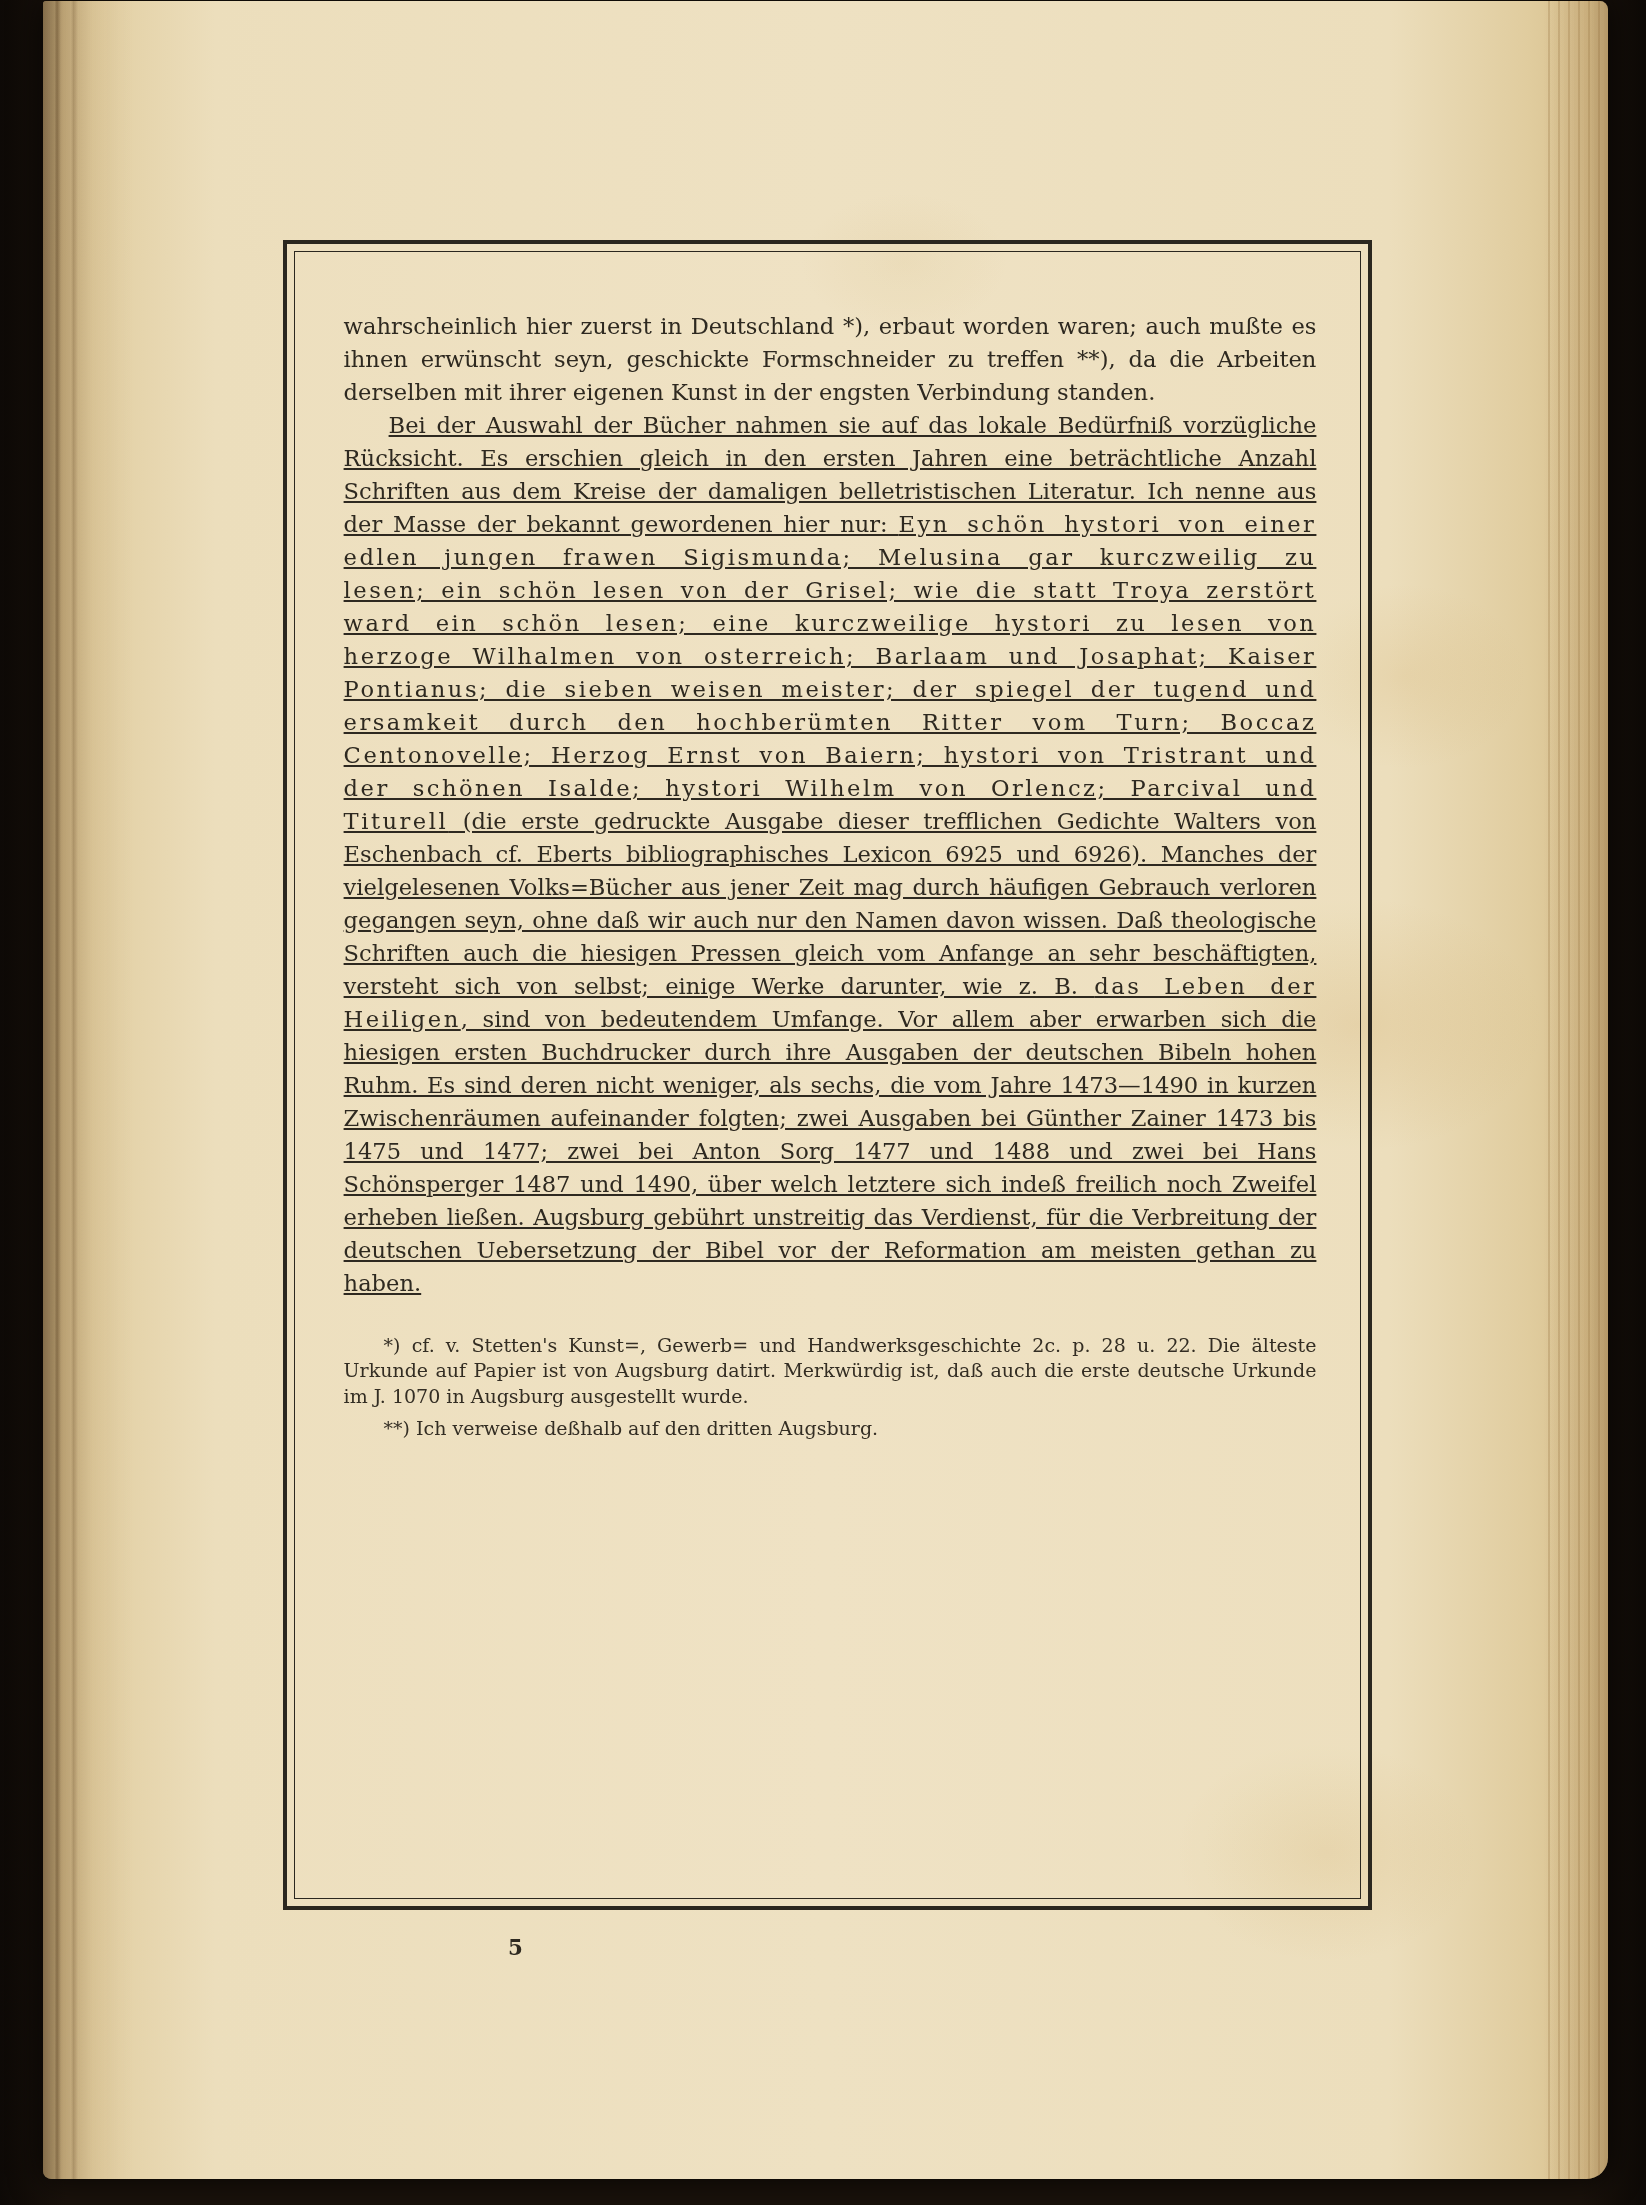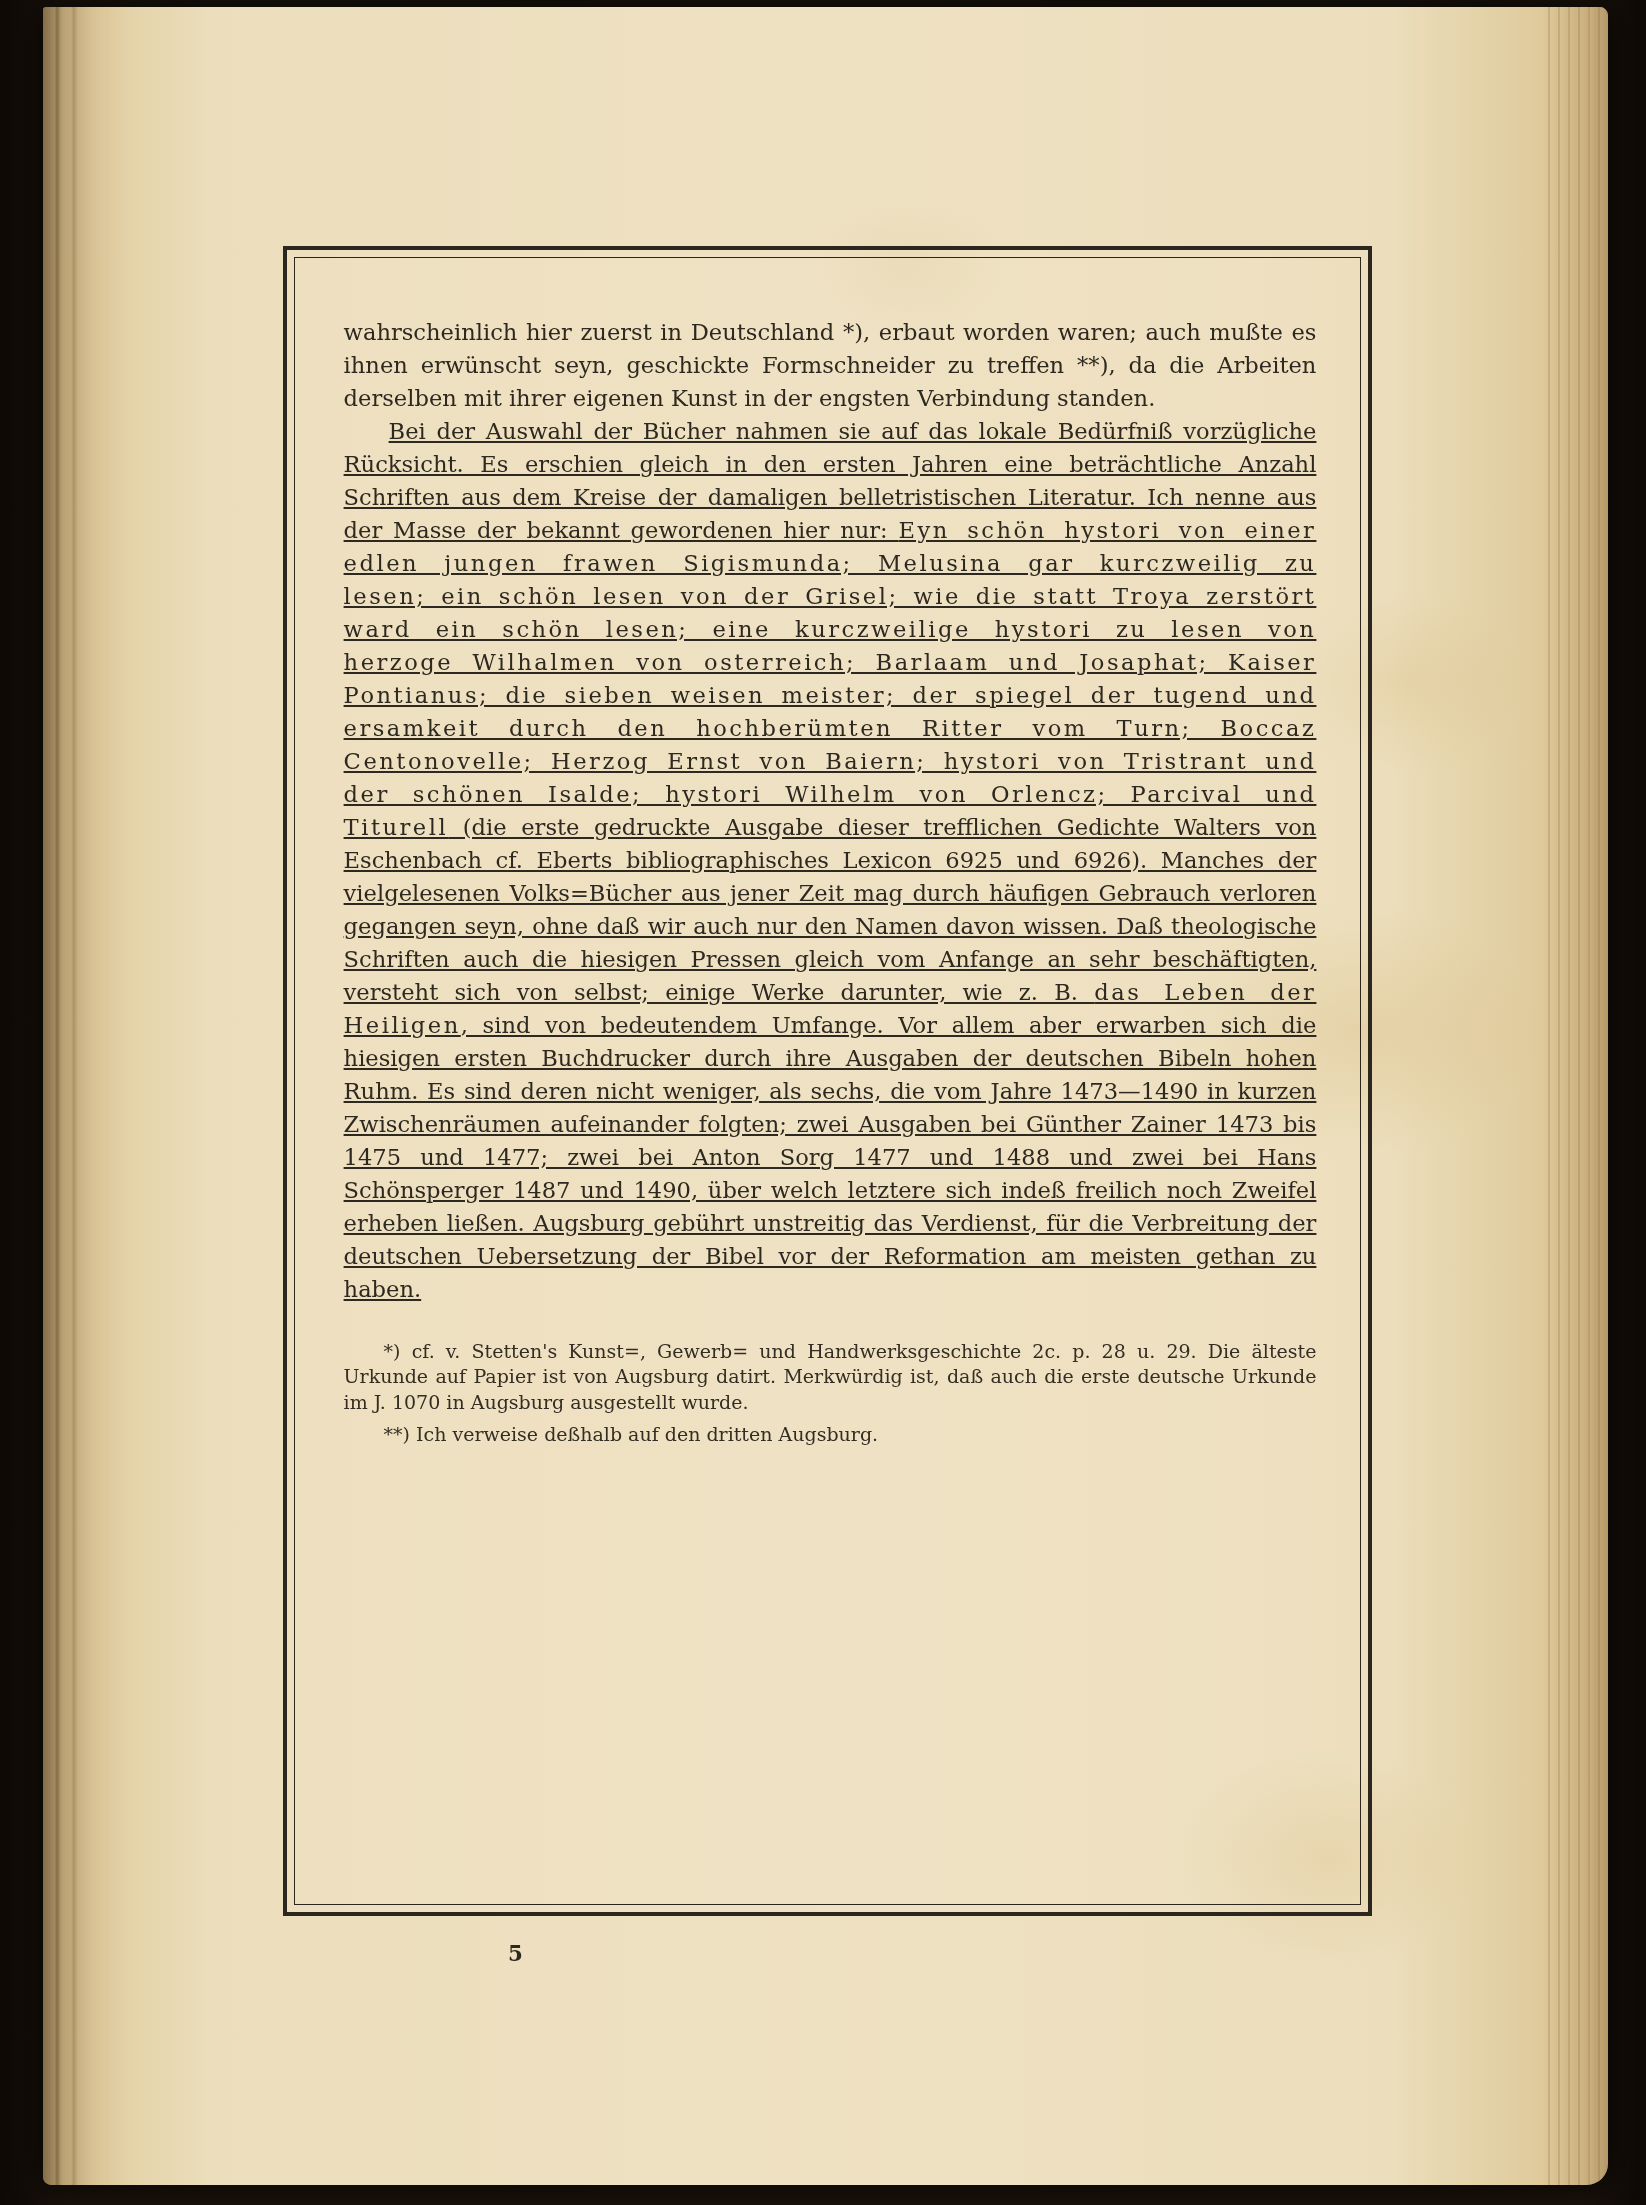--- a/index.html
+++ b/index.html
@@ -9,21 +9,21 @@
     font-family:"DejaVu Serif", "Liberation Serif", serif;
     position:relative;
     overflow:hidden;
   }
   .photo-bg {
     position:absolute; inset:0;
     background:
       linear-gradient(90deg, #0d0906 0%, #1a120b 4%, #1a120b 96%, #0d0906 100%);
   }
   .book-page {
-    position:absolute; left:43px; top:7px; width:1565px; height:2178px;
+    position:absolute; left:43px; top:1px; width:1565px; height:2178px;
     border-radius:3.3px 8.2px 21.4px 8.2px;
     background:
       radial-gradient(ellipse 264px 181px at 84% 47%, rgba(198,152,72,0.20), transparent 70%),
       radial-gradient(ellipse 173px 132px at 87% 31%, rgba(198,152,72,0.14), transparent 70%),
       radial-gradient(ellipse 214px 156px at 82% 85%, rgba(198,152,72,0.16), transparent 70%),
       radial-gradient(ellipse 148px 99px at 55% 12%, rgba(200,160,90,0.10), transparent 70%),
       linear-gradient(90deg, #d2ba88 0%, #e4d2a8 5%, #ecdebc 11%, #eee1c2 50%, #ecdebc 86%, #e0cc9e 95%, #d4ba87 100%);
     box-shadow: 0 0 33px rgba(0,0,0,0.8);
   }
   .spine-fold {
@@ -84,21 +84,21 @@
   <div class="spine-fold"></div>
   <div class="page-edges"></div>
 
   <div class="frame-outer">
     <div class="frame-inner">
       <div class="body-text" id="body-text">
           <p class="para"><span class="plain">wahrscheinlich hier zuerst in Deutschland *), erbaut worden waren; auch mußte es ihnen erwünscht seyn, geschickte Formschneider zu treffen **), da die Arbeiten derselben mit ihrer eigenen Kunst in der engsten Verbindung standen.</span></p>
           <p class="para indent"><span class="plain">Bei der Auswahl der Bücher nahmen sie auf das lokale Bedürfniß vorzügliche Rücksicht. Es erschien gleich in den ersten Jahren eine beträchtliche Anzahl Schriften aus dem Kreise der damaligen belletristischen Literatur. Ich nenne aus der Masse der bekannt gewordenen hier nur: </span><span class="spaced">Eyn schön hystori von einer edlen jungen frawen Sigismunda; Melusina gar kurczweilig zu lesen; ein schön lesen von der Grisel; wie die statt Troya zerstört ward ein schön lesen; eine kurczweilige hystori zu lesen von herzoge Wilhalmen von osterreich; Barlaam und Josaphat; Kaiser Pontianus; die sieben weisen meister; der spiegel der tugend und ersamkeit durch den hochberümten Ritter vom Turn; Boccaz Centonovelle; Herzog Ernst von Baiern; hystori von Tristrant und der schönen Isalde; hystori Wilhelm von Orlencz; Parcival und Titurell</span><span class="plain"> (die erste gedruckte Ausgabe dieser trefflichen Gedichte Walters von Eschenbach cf. Eberts bibliographisches Lexicon 6925 und 6926). Manches der vielgelesenen Volks=Bücher aus jener Zeit mag durch häufigen Gebrauch verloren gegangen seyn, ohne daß wir auch nur den Namen davon wissen. Daß theologische Schriften auch die hiesigen Pressen gleich vom Anfange an sehr beschäftigten, versteht sich von selbst; einige Werke darunter, wie z. B. </span><span class="spaced">das Leben der Heiligen</span><span class="plain">, sind von bedeutendem Umfange. Vor allem aber erwarben sich die hiesigen ersten Buchdrucker durch ihre Ausgaben der deutschen Bibeln hohen Ruhm. Es sind deren nicht weniger, als sechs, die vom Jahre 1473—1490 in kurzen Zwischenräumen aufeinander folgten; zwei Ausgaben bei Günther Zainer 1473 bis 1475 und 1477; zwei bei Anton Sorg 1477 und 1488 und zwei bei Hans Schönsperger 1487 und 1490, über welch letztere sich indeß freilich noch Zweifel erheben ließen. Augsburg gebührt unstreitig das Verdienst, für die Verbreitung der deutschen Uebersetzung der Bibel vor der Reformation am meisten gethan zu haben.</span></p>
         </div>
       <div class="footnotes" id="footnotes">
-          <p class="footnote"><span class="fn-marker">*) </span><span>cf. v. Stetten's Kunst=, Gewerb= und Handwerksgeschichte 2c. p. 28 u. 29. Die älteste Urkunde auf Papier ist von Augsburg datirt. Merkwürdig ist, daß auch die erste deutsche Urkunde im J. 1070 in Augsburg ausgestellt wurde.</span></p>
+          <p class="footnote"><span class="fn-marker">*) </span><span>cf. v. Stetten's Kunst=, Gewerb= und Handwerksgeschichte 2c. p. 28 u. 22. Die älteste Urkunde auf Papier ist von Augsburg datirt. Merkwürdig ist, daß auch die erste deutsche Urkunde im J. 1070 in Augsburg ausgestellt wurde.</span></p>
           <p class="footnote"><span class="fn-marker">**) </span><span>Ich verweise deßhalb auf den dritten Augsburg.</span></p>
         </div>
     </div>
   </div>
 
   <div class="page-number">5</div>
 </div>
 
 
 </body></html>

